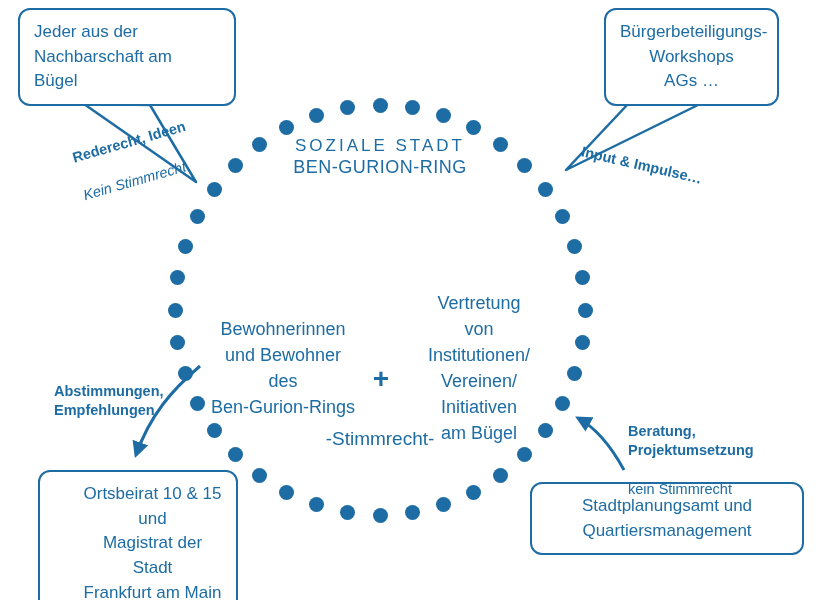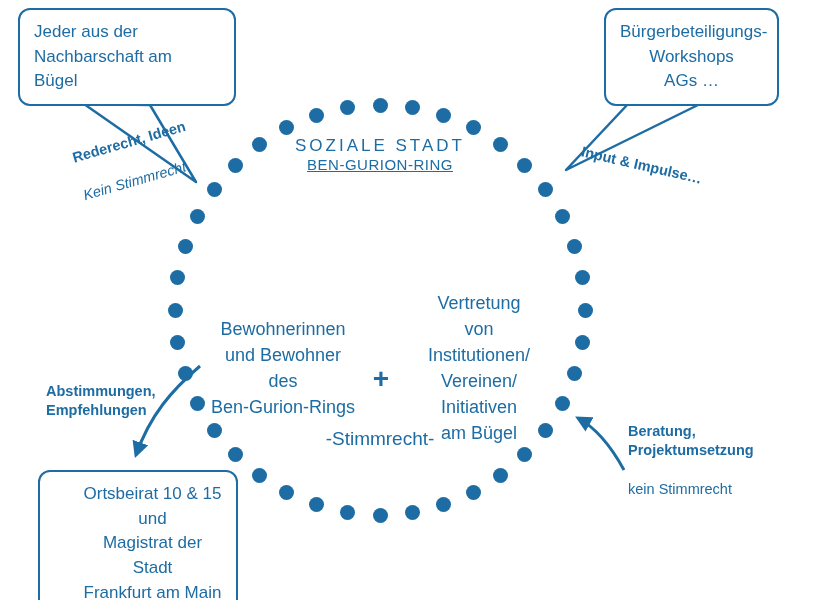--- a/index.html
+++ b/index.html
@@ -73,24 +73,23 @@
     letter-spacing: 2.5px;
     line-height: 1.05;
   }
   #title-sub1 {
     font-size: 17px;
     letter-spacing: 3px;
     margin-top: 8px;
     line-height: 1.2;
   }
   #title-sub2 {
-    font-size: 15px;
+    font-size: 18px;
     letter-spacing: 0.5px;
     line-height: 1.25;
-    text-decoration: underline;
   }
 
   #columns {
     position: absolute;
     left: 205px;
     top: 258px;
     width: 352px;
     display: flex;
     justify-content: space-between;
     align-items: center;
@@ -128,21 +127,21 @@
     line-height: 1.35;
     color: #1d6ca3;
     z-index: 6;
     white-space: pre-line;
   }
   .edge-label .thin { font-weight: normal; font-style: italic; }
   .edge-label .reg  { font-weight: normal; }
 
   #label-tl { left: 76px;  top: 112px; transform: rotate(-16deg); }
   #label-tr { left: 580px; top: 136px; transform: rotate(13deg); text-align: left; }
-  #label-bl { left: 46px;  top: 362px; }
+  #label-bl { left: 54px;  top: 362px; }
   #label-br { left: 628px; top: 402px; }
 
   
   #svg-layer {
     position: absolute;
     left: 0; top: 0;
     width: 820px; height: 600px;
     z-index: 4;
   }
 </style>
@@ -245,20 +244,24 @@
 AGs …</div>
   </div>
 
   <div class="box" id="box-bot-left">
     <div>Ortsbeirat 10 &amp; 15
 und
 Magistrat der Stadt
 Frankfurt am Main</div>
   </div>
 
+  <div class="box" id="box-bot-right">
+    <div>Stadtplanungsamt und
+Quartiersmanagement</div>
+  </div>
 
   <div class="edge-label" id="label-tl">
     <div>Rederecht, Ideen</div>
     <div class="thin">Kein Stimmrecht</div>
   </div>
 
   <div class="edge-label" id="label-tr">
     <div>Input &amp; Impulse…</div>
   </div>
 

